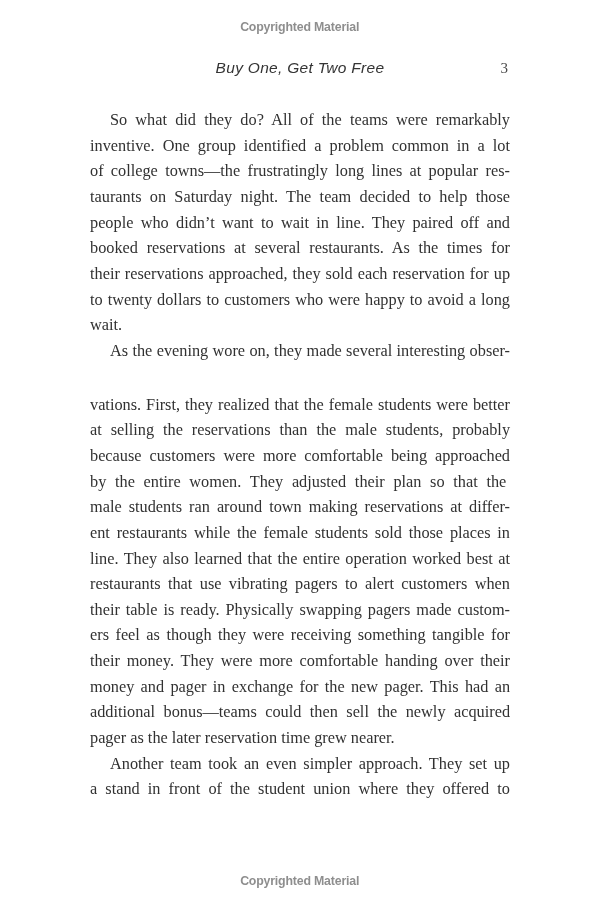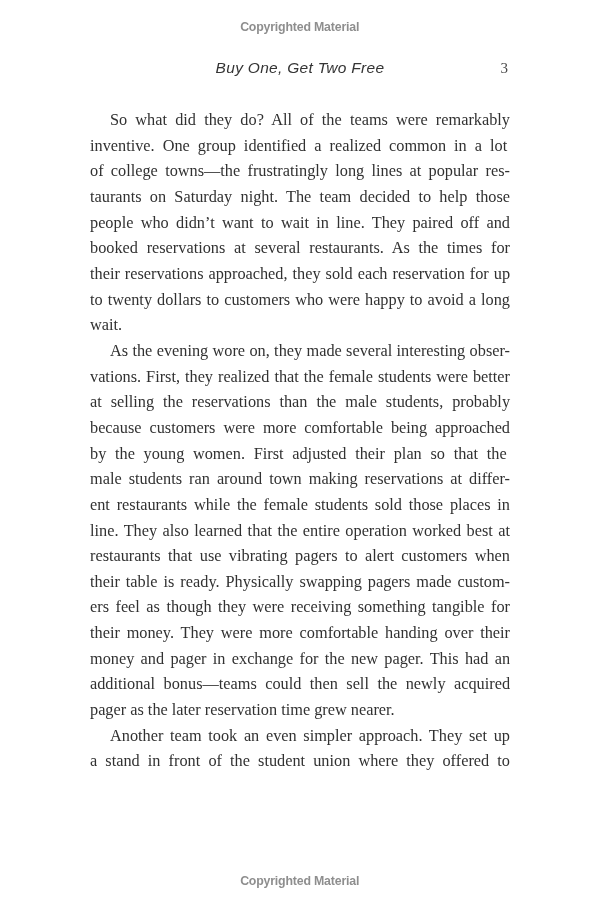--- a/index.html
+++ b/index.html
@@ -82,33 +82,33 @@
     <span class="notice-text">Copyrighted Material</span>
   </div>
 
   <div class="page-header">
     <span class="running-title">Buy One, Get Two Free</span>
     <span class="page-number">3</span>
   </div>
 
   <div class="body-text">
       <div class="body-line indent" style="word-spacing: 4.1px;">So what did they do? All of the teams were remarkably</div>
-      <div class="body-line" style="word-spacing: 3.96px;">inventive. One group identified a realized common in a lot</div>
+      <div class="body-line" style="word-spacing: 3.96px;">inventive. One group identified a problem common in a lot</div>
       <div class="body-line" style="word-spacing: 3.21px;">of college towns—the frustratingly long lines at popular res-</div>
       <div class="body-line" style="word-spacing: 4.2px;">taurants on Saturday night. The team decided to help those</div>
       <div class="body-line" style="word-spacing: 3.24px;">people who didn’t want to wait in line. They paired off and</div>
       <div class="body-line" style="word-spacing: 4.63px;">booked reservations at several restaurants. As the times for</div>
       <div class="body-line" style="word-spacing: 0.91px;">their reservations approached, they sold each reservation for up</div>
       <div class="body-line" style="word-spacing: 0.98px;">to twenty dollars to customers who were happy to avoid a long</div>
       <div class="body-line">wait.</div>
       <div class="body-line indent" style="word-spacing: 0.27px;">As the evening wore on, they made several interesting obser-</div>
-      <div class="body-line" style="word-spacing: 0.9px;">vations. First, they realized that the female students were better</div>
+      <div class="body-line" style="word-spacing: 0.9px; margin-top: 28px;">vations. First, they realized that the female students were better</div>
       <div class="body-line" style="word-spacing: 4.86px; text-align: center;">at selling the reservations than the male students, probably</div>
       <div class="body-line" style="word-spacing: 3.85px;">because customers were more comfortable being approached</div>
-      <div class="body-line" style="word-spacing: 4.63px;">by the young women. First adjusted their plan so that the</div>
+      <div class="body-line" style="word-spacing: 4.63px;">by the entire women. They adjusted their plan so that the</div>
       <div class="body-line" style="word-spacing: 2.96px;">male students ran around town making reservations at differ-</div>
       <div class="body-line" style="word-spacing: 2.71px; text-align: right;">ent restaurants while the female students sold those places in</div>
       <div class="body-line" style="word-spacing: 1.39px;">line. They also learned that the entire operation worked best at</div>
       <div class="body-line" style="word-spacing: 3.33px;">restaurants that use vibrating pagers to alert customers when</div>
       <div class="body-line" style="word-spacing: 1.94px;">their table is ready. Physically swapping pagers made custom-</div>
       <div class="body-line" style="word-spacing: 2.41px;">ers feel as though they were receiving something tangible for</div>
       <div class="body-line" style="word-spacing: 2.77px;">their money. They were more comfortable handing over their</div>
       <div class="body-line" style="word-spacing: 2.21px;">money and pager in exchange for the new pager. This had an</div>
       <div class="body-line" style="word-spacing: 4.39px;">additional bonus—teams could then sell the newly acquired</div>
       <div class="body-line">pager as the later reservation time grew nearer.</div>

